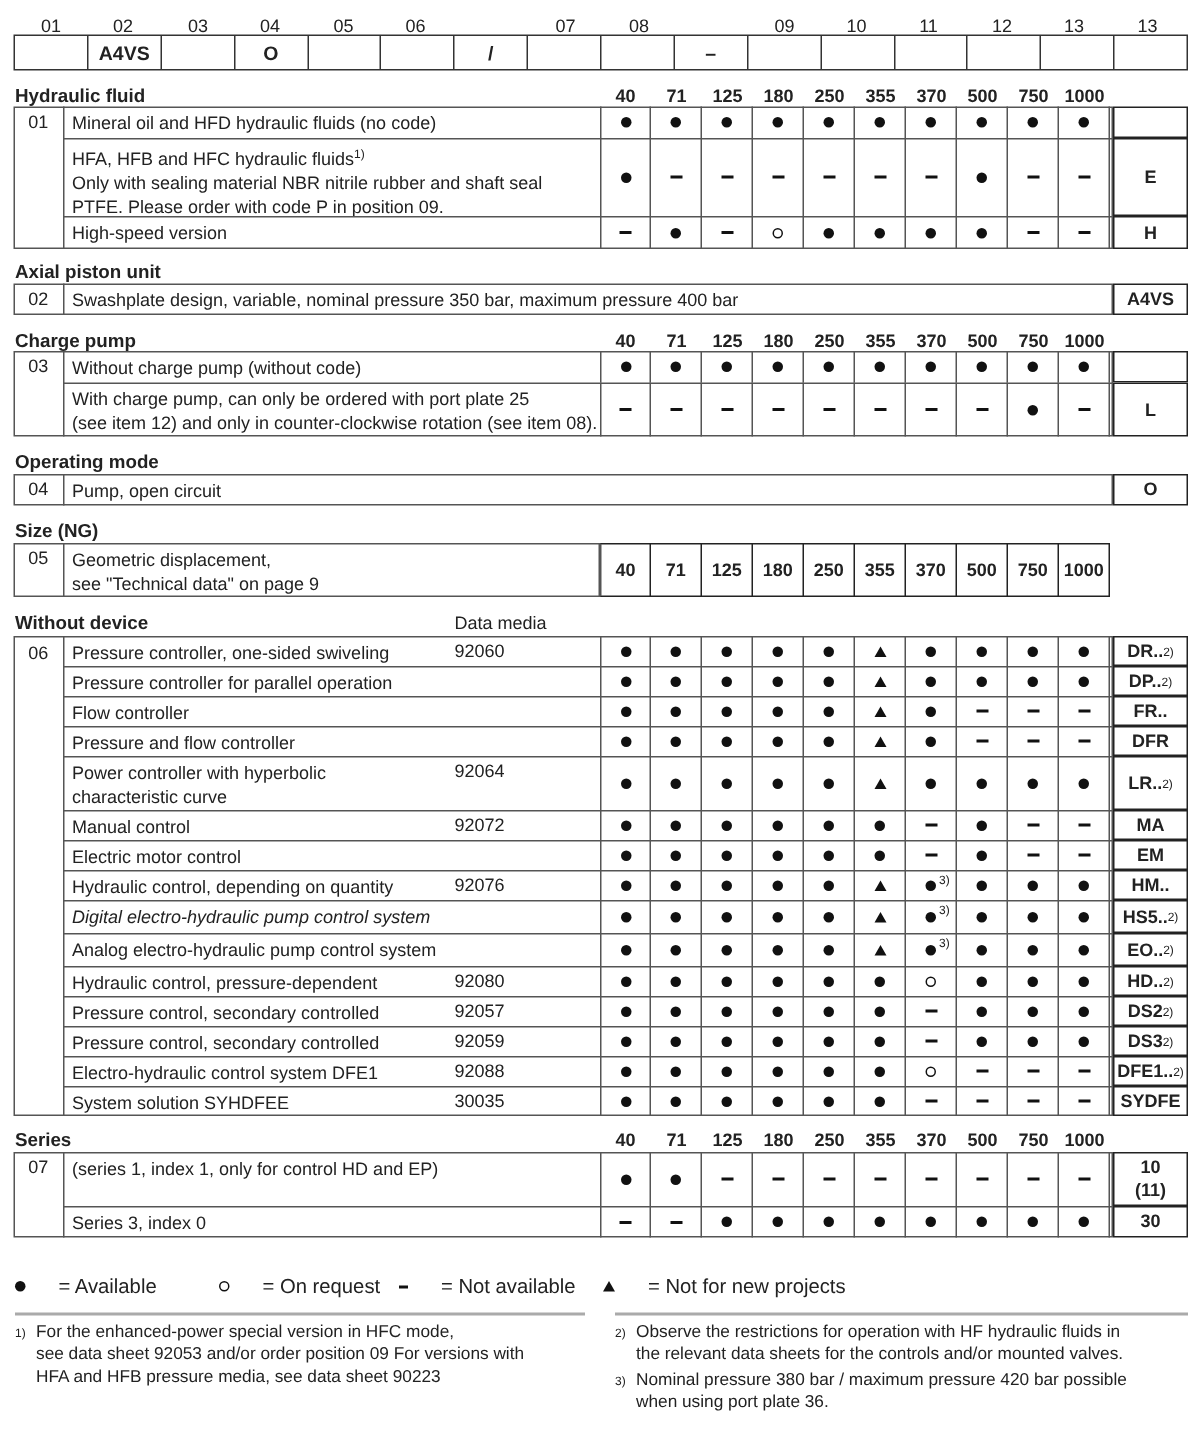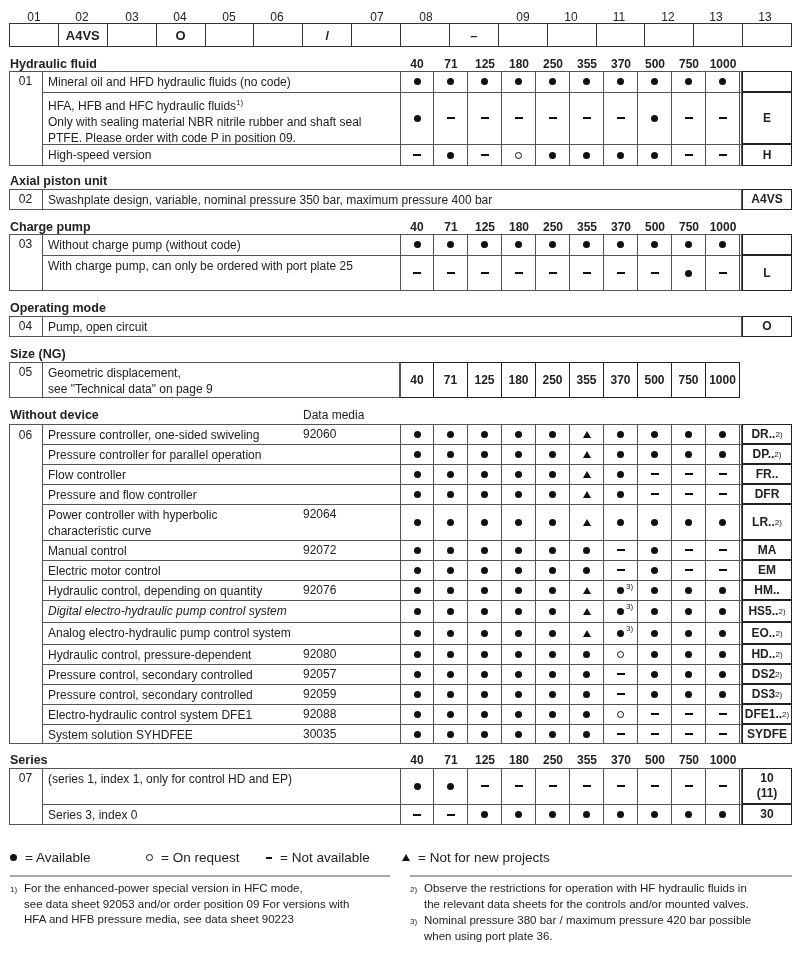--- a/index.html
+++ b/index.html
@@ -26,21 +26,21 @@
   .sym-circ { width: 7px; height: 7px; border-radius: 50%; border: 1.3px solid #111; display: inline-block; }
   .sym-dash { width: 8px; height: 2px; background: #111; display: inline-block; }
   .sym-tri { width: 0; height: 0; border-left: 4px solid transparent; border-right: 4px solid transparent; border-bottom: 7px solid #111; display: inline-block; }
   .sup { font-size: 8px; position: absolute; top: 2px; left: 22px; font-weight: normal; }
 
   .code { position: absolute; left: 742px; width: 50px; border: 1.8px solid #222; display: flex; align-items: center; justify-content: center; font-weight: bold; font-size: 12px; text-align: center; line-height: 15px; background: #fff; }
   .code sup { font-size: 8px; font-weight: normal; }
 
   .ds { position: absolute; left: 303px; font-size: 12px; }
 
-  .legend { position: absolute; font-size: 13.5px; display: flex; align-items: center; gap: 8px; }
+  .legend { position: absolute; font-size: 13.5px; display: flex; align-items: center; gap: 22px; }
   .foot { position: absolute; font-size: 11.5px; line-height: 15px; color: #222; }
   .foot .fn { font-size: 8px; display: inline-block; width: 14px; }
   .sep { position: absolute; height: 2px; background: #aaa; }
 </style>
 </head>
 <body>
 
 <div>
   <span class="tc-num" style="left:22px;width:24px">01</span>
   <span class="tc-num" style="left:70px;width:24px">02</span>
@@ -271,20 +271,21 @@
       <div class="g" style="height: 21px;">
         <span class="sym-dot"></span>
       </div>
     </div>
     <div class="code" style="top: 234px; height: 21px;">
       <span></span>
     </div>
     <div class="hline" style="left: 42px; top: 255px; width: 700px;"></div>
     <div class="desc" style="left: 43px; top: 258px;">
       <div><span>With charge pump, can only be ordered with port plate 25</span></div>
+      <div><span>(see item 12) and only in counter-clockwise rotation (see item 08).</span></div>
     </div>
     <div class="grid" style="left: 400px; top: 255px; height: 36px;">
       <div class="g" style="height: 36px;">
         <span class="sym-dash"></span>
       </div>
       <div class="g" style="height: 36px;">
         <span class="sym-dash"></span>
       </div>
       <div class="g" style="height: 36px;">
         <span class="sym-dash"></span>

